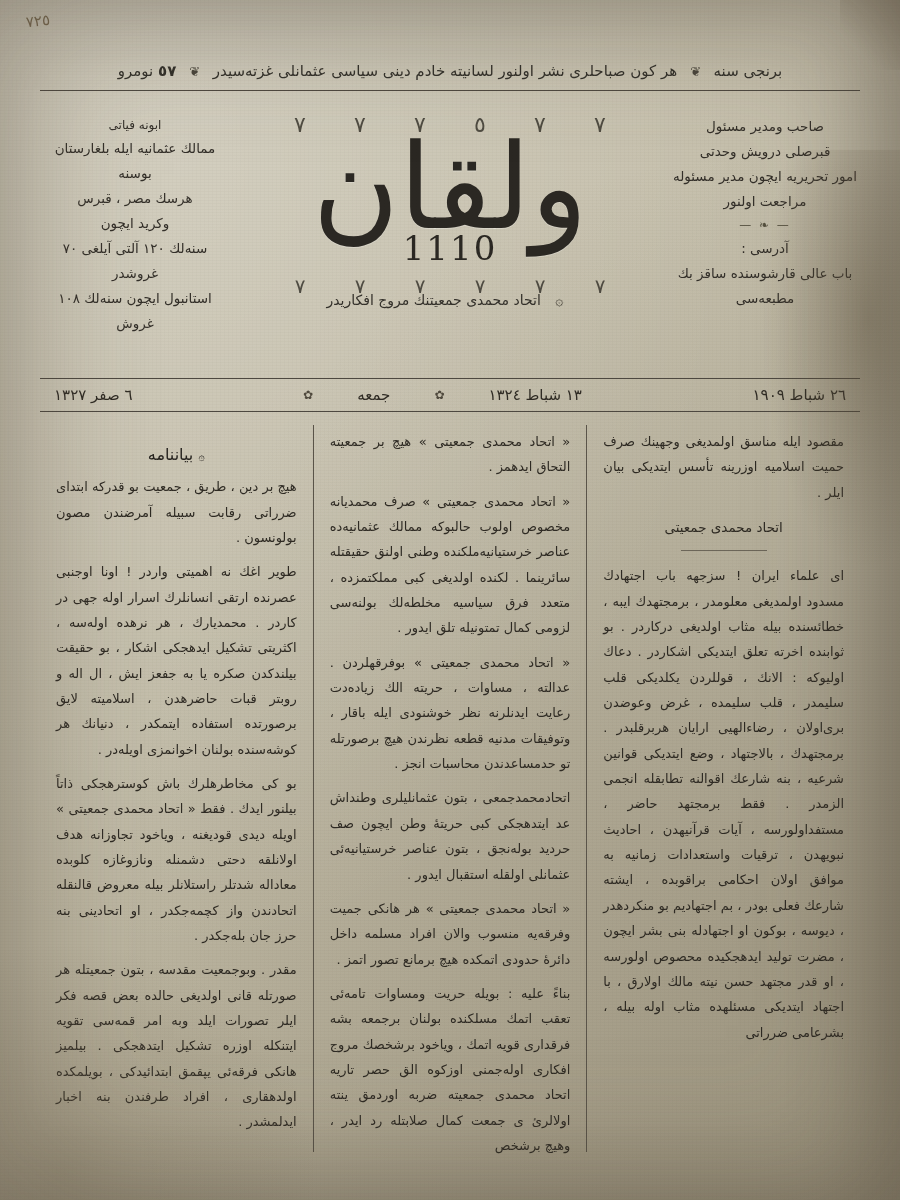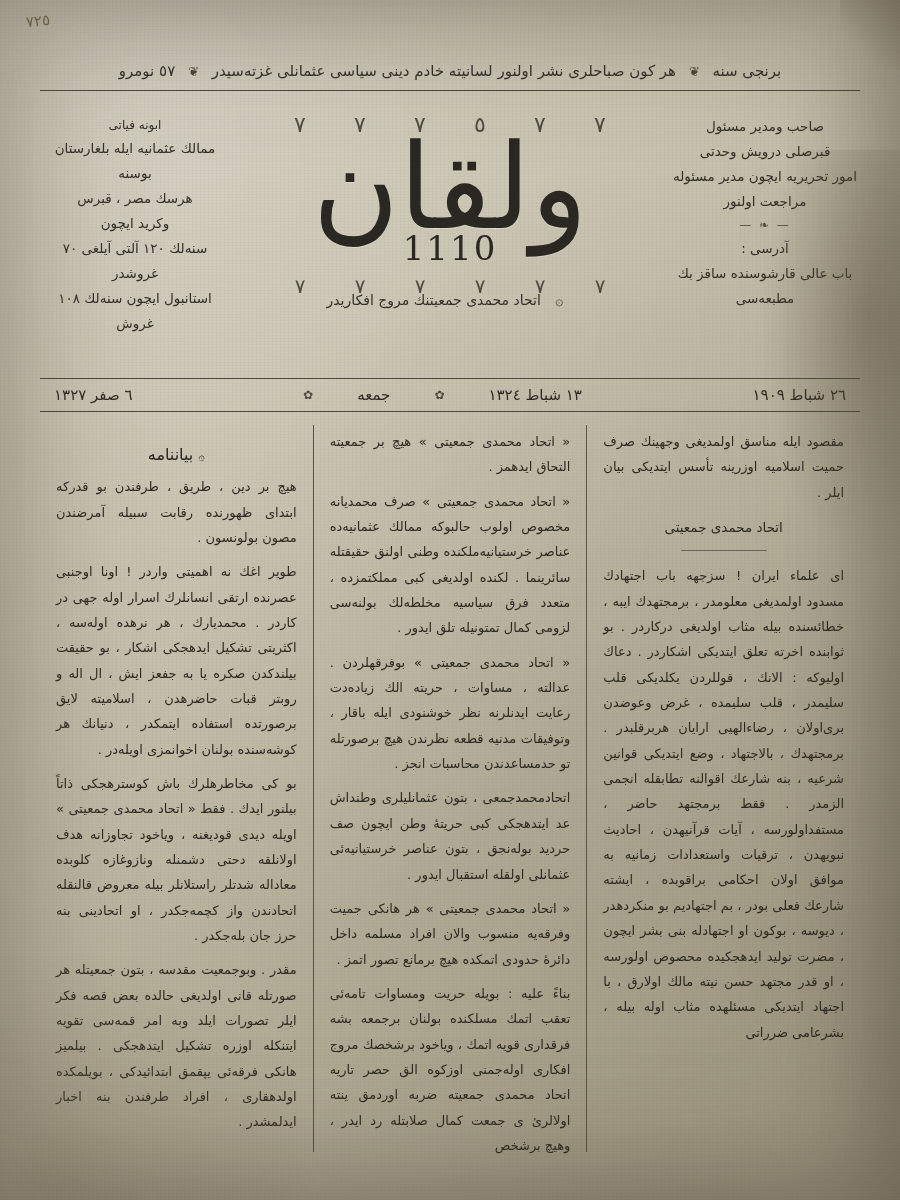--- a/index.html
+++ b/index.html
@@ -80,21 +80,21 @@
   .strapline {
     position: absolute;
     top: 10px; left: 0; right: 0;
     text-align: center;
     font-size: 15px;
     color: #32302a;
     letter-spacing: 0.5px;
     white-space: nowrap;
   }
   .strapline .orn { color: #4a463c; font-size: 13px; padding: 0 8px; }
-  .strapline .issue { font-weight: normal; }
+  .strapline .issue { font-weight: bold; }
 
   .rule-top {
     position: absolute;
     left: 0; right: 0; top: 38px;
     border-top: 1px solid #4d4840;
   }
 
   .title-wrap {
     position: absolute;
     left: 230px; right: 230px;
@@ -309,21 +309,21 @@
       <p>اتحادمحمدجمعی ، بتون عثمانلیلری وطنداش عد ایتدهجكی كبی حریتهٔ وطن ایچون صف حردید بوله‌نجق ، بتون عناصر خرستیانیه‌ئی عثمانلی اولقله استقبال ایدور .</p>
       <p>« اتحاد محمدی جمعیتی » هر هانكی جمیت وفرقه‌یه منسوب والان افراد مسلمه داخل دائرهٔ حدودی اتمكده هیچ برمانع تصور اتمز .</p>
       <p>بناءً علیه : بویله حریت ومساوات تامه‌ئی تعقب اتمك مسلكنده بولنان برجمعه بشه فرقداری قویه اتمك ، ویاخود برشخصك مروج افكاری اوله‌جمنی اوزكوه الق حصر تاریه اتحاد محمدی جمعیته ضربه اوردمق ینته اولالرئ ی جمعت كمال صلابتله رد ایدر ، وهیچ برشخص</p>
     </div>
 
     <div class="col">
       <div class="head">
         <span class="bullet">۞</span>
         <span>بیاننامه</span>
       </div>
-      <p>هیچ بر دین ، طریق ، طرفندن بو قدرکه ابتدای ظهورنده رقابت سبیله آمرضندن مصون بولونسون .</p>
+      <p>هیچ بر دین ، طریق ، جمعیت بو قدرکه ابتدای ضرراتی رقابت سبیله آمرضندن مصون بولونسون .</p>
       <p>طویر اغك نه اهمیتی واردر ! اونا اوجنبی عصرنده ارتقی انسانلرك اسرار اوله جهی در كاردر . محمدیارك ، هر نرهده اوله‌سه ، اكثریتی تشكیل ایدهجكی اشكار ، بو حقیقت بیلندكدن صكره یا به جفعز ایش ، ال اله و روبتر قبات حاضرهدن ، اسلامیته لایق برصورتده استفاده ایتمكدر ، دنیانك هر كوشه‌سنده بولنان اخوانمزی اویله‌در .</p>
       <p>بو كی مخاطرهلرك باش كوسترهجكی ذاتاً بیلنور ایدك . فقط « اتحاد محمدی جمعیتی » اویله دیدی قودیغنه ، ویاخود تجاوزانه هدف اولانلقه دحتی دشمنله ونازوغازه كلوبده معاداله شدتلر راستلانلر بیله معروض قالنقله اتحادندن واز كچمه‌جكدر ، او اتحادینی بنه حرز جان بله‌جكدر .</p>
       <p>مقدر . وبوجمعیت مقدسه ، بتون جمعیتله هر صورتله قانی اولدیغی حالده بعض قصه فكر ایلر تصورات ایلد وبه امر قمه‌سی تقویه ایتنكله اوزره تشكیل ایتدهجكی . بیلمیز هانكی فرقه‌ئی یپقمق ابتدائیدكی ، بویلمكده اولدهقاری ، افراد طرفندن بنه اخبار ایدلمشدر .</p>
     </div>
   </div>
 
   <div class="stain-a"></div>
   <div class="stain-b"></div>
   <div class="corner-fold"></div>
   <div class="grain"></div>

